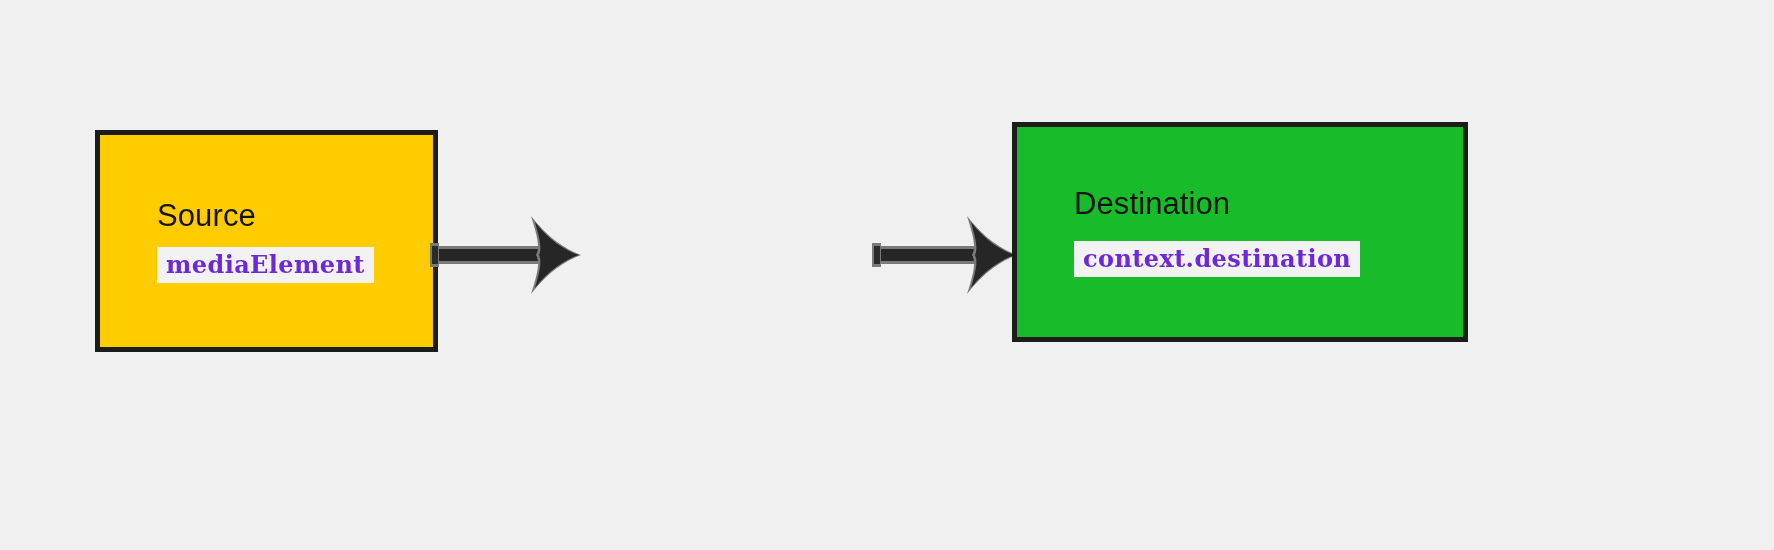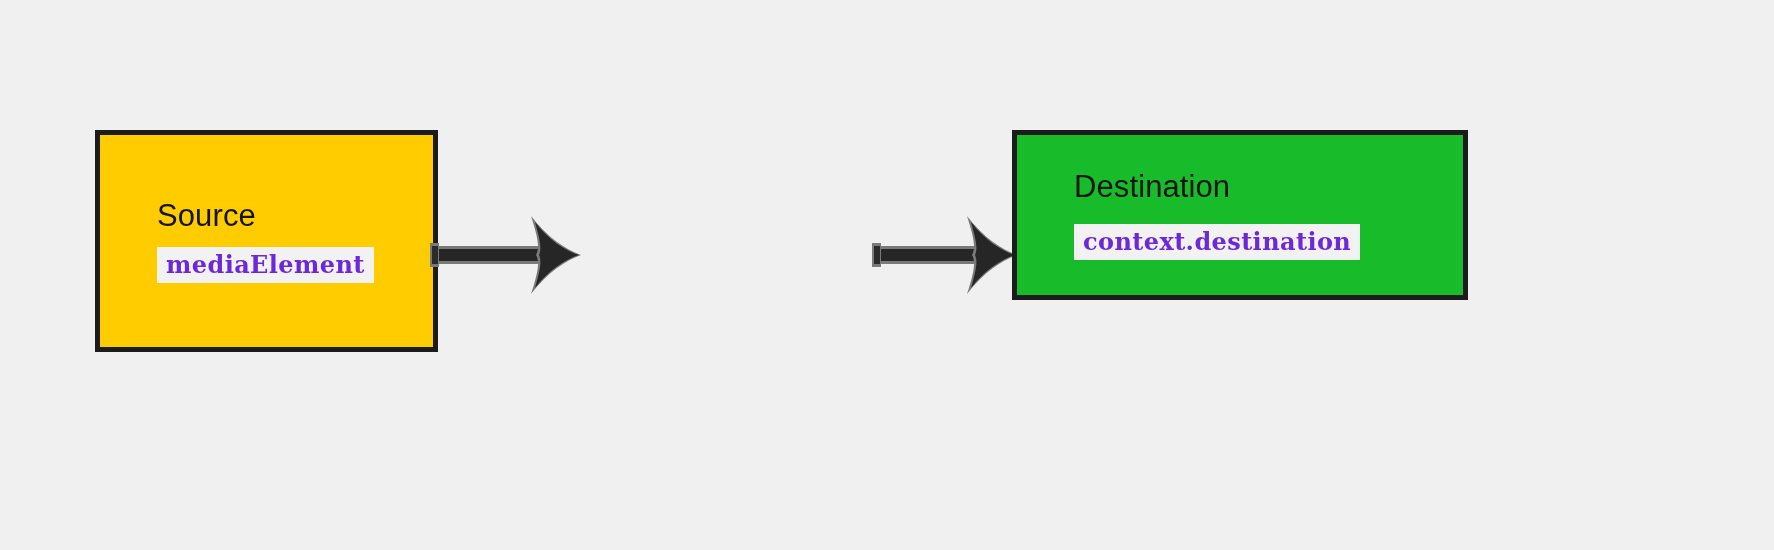--- a/index.html
+++ b/index.html
@@ -57,21 +57,21 @@
     background: #f2f2f2;
     line-height: 1.22;
     white-space: nowrap;
     padding: 3px 9px 4px 9px;
     letter-spacing: 0.4px;
   }
 
   
   #node-source      { left: 95px;  top: 130px; width: 343px; height: 222px; }
   #node-modification{ left: 566px; top: 130px; width: 318px; height: 222px; }
-  #node-destination { left: 1012px;top: 130px; width: 456px; height: 170px; }
+  #node-destination { left: 1012px;top: 122px; width: 456px; height: 220px; }
 
   
   .edge {
     position: absolute;
     top: 202px;
     height: 110px;
     overflow: visible;
   }
   #edge-1 { left: 430px; width: 160px; }
   #edge-2 { left: 872px; width: 152px; }

